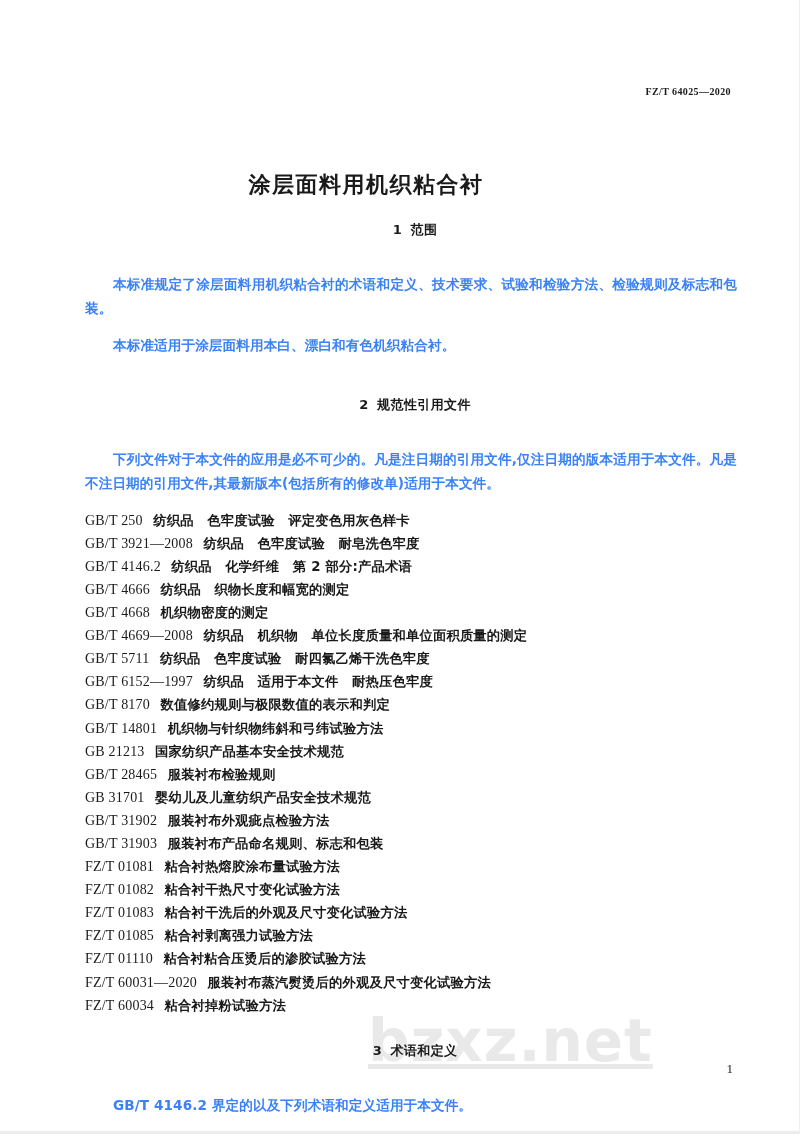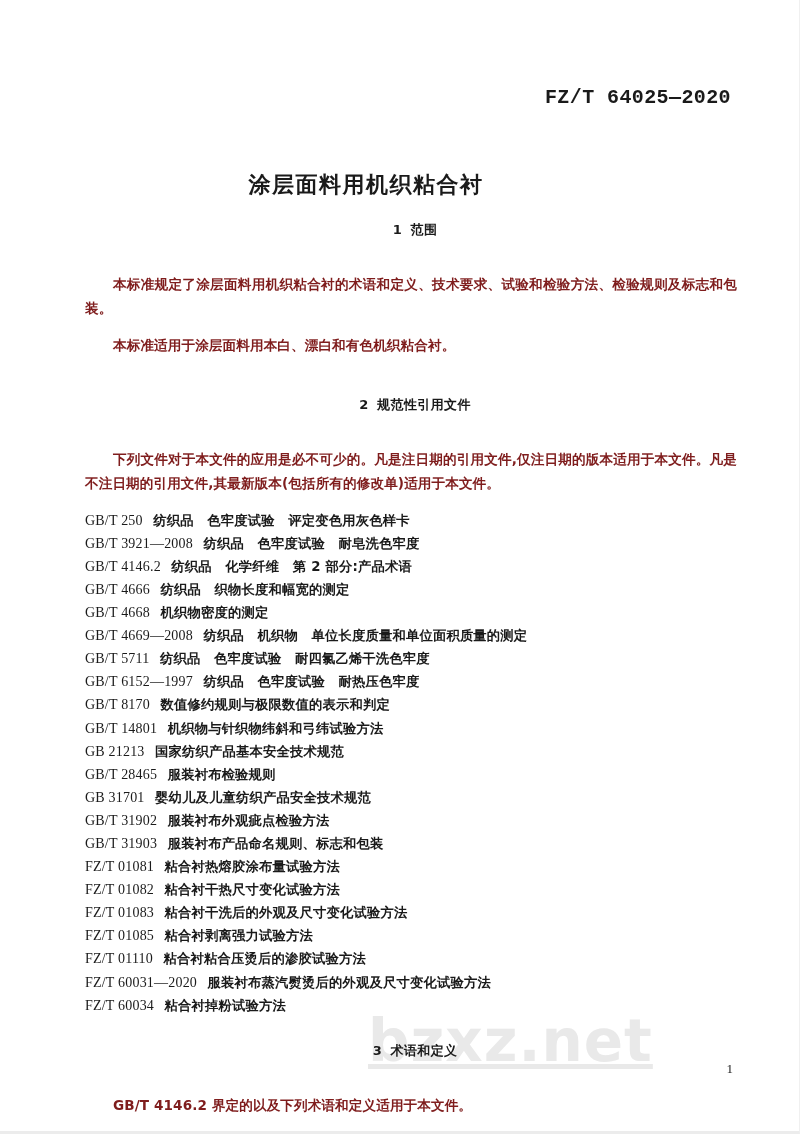--- a/index.html
+++ b/index.html
@@ -34,22 +34,22 @@
     white-space: nowrap;
     z-index: 0;
     text-decoration: underline;
   }
 
   
   .doc-header {
     position: absolute;
     top: 86px;
     right: 68px;
-    font-family: Liberation Mono, monospace;
-    font-size: 20px;
+    font-family: Liberation Serif, serif;
+    font-size: 10px;
     font-weight: bold;
     letter-spacing: 0.4px;
     color: #1a1a1a;
     z-index: 2;
   }
 
   
   .doc-title {
     position: absolute;
     top: 155px;
@@ -85,21 +85,21 @@
   .clause-head .num {
     display: inline-block;
     width: 26px;
   }
 
   .para {
     font-family: "DejaVu Sans", "Liberation Sans", sans-serif;
     font-size: 13.6px;
     font-weight: bold;
     line-height: 23.5px;
-    color: #7f1d1d;
+    color: #3b82f6;
     text-align: justify;
     text-justify: inter-ideograph;
     text-indent: 28px;
     letter-spacing: 0.1px;
   }
 
   .ref-list {
     margin: 0;
     padding: 0;
     list-style: none;
@@ -164,21 +164,21 @@
     <p class="para">下列文件对于本文件的应用是必不可少的。凡是注日期的引用文件,仅注日期的版本适用于本文件。凡是不注日期的引用文件,其最新版本(包括所有的修改单)适用于本文件。</p>
 
     <ul class="ref-list">
       <li class="ref-item"><span class="code">GB/T 250</span>&nbsp;&nbsp;&nbsp;<span class="ttl">纺织品　色牢度试验　评定变色用灰色样卡</span></li>
       <li class="ref-item"><span class="code">GB/T 3921—2008</span>&nbsp;&nbsp;&nbsp;<span class="ttl">纺织品　色牢度试验　耐皂洗色牢度</span></li>
       <li class="ref-item"><span class="code">GB/T 4146.2</span>&nbsp;&nbsp;&nbsp;<span class="ttl">纺织品　化学纤维　第 2 部分:产品术语</span></li>
       <li class="ref-item"><span class="code">GB/T 4666</span>&nbsp;&nbsp;&nbsp;<span class="ttl">纺织品　织物长度和幅宽的测定</span></li>
       <li class="ref-item"><span class="code">GB/T 4668</span>&nbsp;&nbsp;&nbsp;<span class="ttl">机织物密度的测定</span></li>
       <li class="ref-item"><span class="code">GB/T 4669—2008</span>&nbsp;&nbsp;&nbsp;<span class="ttl">纺织品　机织物　单位长度质量和单位面积质量的测定</span></li>
       <li class="ref-item"><span class="code">GB/T 5711</span>&nbsp;&nbsp;&nbsp;<span class="ttl">纺织品　色牢度试验　耐四氯乙烯干洗色牢度</span></li>
-      <li class="ref-item"><span class="code">GB/T 6152—1997</span>&nbsp;&nbsp;&nbsp;<span class="ttl">纺织品　色牢度试验　耐热压色牢度</span></li>
+      <li class="ref-item"><span class="code">GB/T 6152—1997</span>&nbsp;&nbsp;&nbsp;<span class="ttl">纺织品　适用于本文件　耐热压色牢度</span></li>
       <li class="ref-item"><span class="code">GB/T 8170</span>&nbsp;&nbsp;&nbsp;<span class="ttl">数值修约规则与极限数值的表示和判定</span></li>
       <li class="ref-item"><span class="code">GB/T 14801</span>&nbsp;&nbsp;&nbsp;<span class="ttl">机织物与针织物纬斜和弓纬试验方法</span></li>
       <li class="ref-item"><span class="code">GB 21213</span>&nbsp;&nbsp;&nbsp;<span class="ttl">国家纺织产品基本安全技术规范</span></li>
       <li class="ref-item"><span class="code">GB/T 28465</span>&nbsp;&nbsp;&nbsp;<span class="ttl">服装衬布检验规则</span></li>
       <li class="ref-item"><span class="code">GB 31701</span>&nbsp;&nbsp;&nbsp;<span class="ttl">婴幼儿及儿童纺织产品安全技术规范</span></li>
       <li class="ref-item"><span class="code">GB/T 31902</span>&nbsp;&nbsp;&nbsp;<span class="ttl">服装衬布外观疵点检验方法</span></li>
       <li class="ref-item"><span class="code">GB/T 31903</span>&nbsp;&nbsp;&nbsp;<span class="ttl">服装衬布产品命名规则、标志和包装</span></li>
       <li class="ref-item"><span class="code">FZ/T 01081</span>&nbsp;&nbsp;&nbsp;<span class="ttl">粘合衬热熔胶涂布量试验方法</span></li>
       <li class="ref-item"><span class="code">FZ/T 01082</span>&nbsp;&nbsp;&nbsp;<span class="ttl">粘合衬干热尺寸变化试验方法</span></li>
       <li class="ref-item"><span class="code">FZ/T 01083</span>&nbsp;&nbsp;&nbsp;<span class="ttl">粘合衬干洗后的外观及尺寸变化试验方法</span></li>

